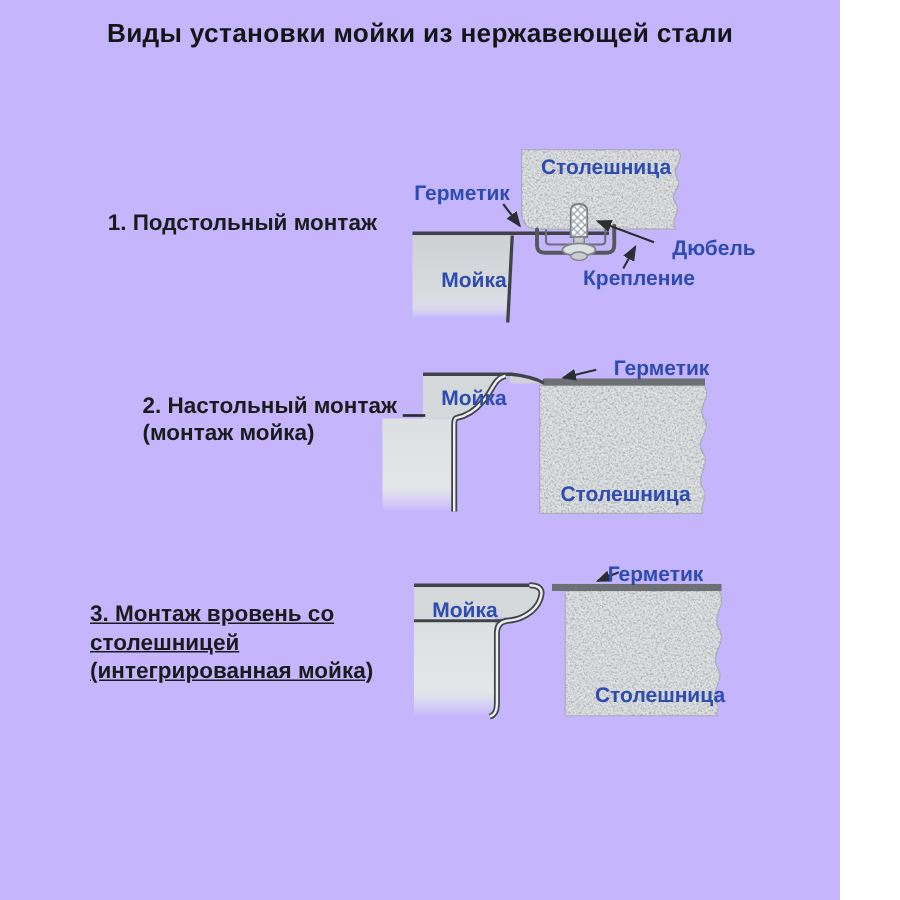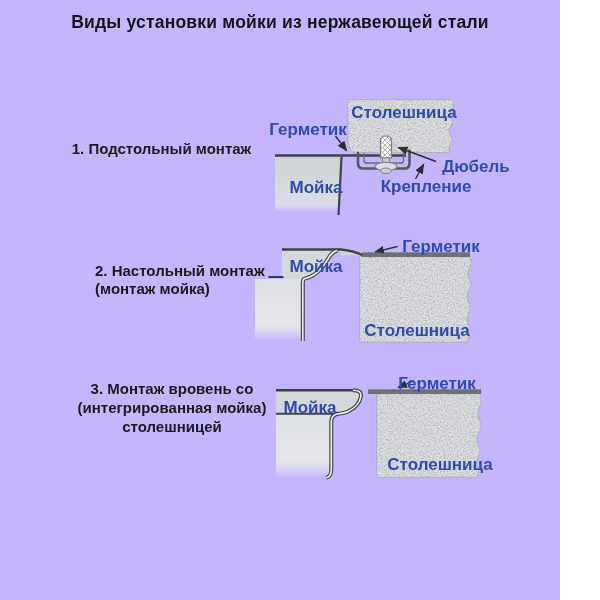--- a/index.html
+++ b/index.html
@@ -9,23 +9,23 @@
   }
   #scene{position:absolute;left:0;top:0;}
   .txt{position:absolute;white-space:nowrap;}
   .title{
     left:0;right:0;top:12px;text-align:center;
     font-size:17.5px;font-weight:700;letter-spacing:.2px;color:#141517;
   }
   .cap{font-size:15px;font-weight:700;color:#1a1b1d;}
   .cap1{left:58px;top:140px;width:207px;text-align:center;}
   .cap2{left:95px;top:262px;width:196px;line-height:17.5px;white-space:normal;}
-  .cap3{left:60px;top:379px;width:224px;text-align:center;line-height:19px;white-space:normal;}
+  .cap3{left:60px;top:400px;width:224px;line-height:19px;white-space:normal;text-decoration:underline;}
   .lbl{
-    font-size:17px;font-weight:700;color:#2e4bb0;
+    font-size:14px;font-weight:700;color:#2e4bb0;
     transform:translateX(-50%);
   }
 </style>
 </head>
 <body>
 
 <div id="canvas">
 
   <svg id="scene" width="600" height="600" viewBox="0 0 600 600">
     <defs>
@@ -132,22 +132,22 @@
 
   <div class="txt cap cap1">1. Подстольный монтаж</div>
 
   <div class="txt cap cap2">
     <div>2. Настольный монтаж</div>
     <div>(монтаж мойка)</div>
   </div>
 
   <div class="txt cap cap3">
     <div>3. Монтаж вровень со</div>
+    <div>столешницей</div>
     <div>(интегрированная мойка)</div>
-    <div>столешницей</div>
   </div>
 
   <span class="txt lbl" style="left:308px;top:120px">Герметик</span>
   <span class="txt lbl" style="left:404px;top:103px">Столешница</span>
   <span class="txt lbl" style="left:316px;top:178px">Мойка</span>
   <span class="txt lbl" style="left:476px;top:157px">Дюбель</span>
   <span class="txt lbl" style="left:426px;top:177px">Крепление</span>
 
   <span class="txt lbl" style="left:316px;top:257px">Мойка</span>
   <span class="txt lbl" style="left:441px;top:237px">Герметик</span>

